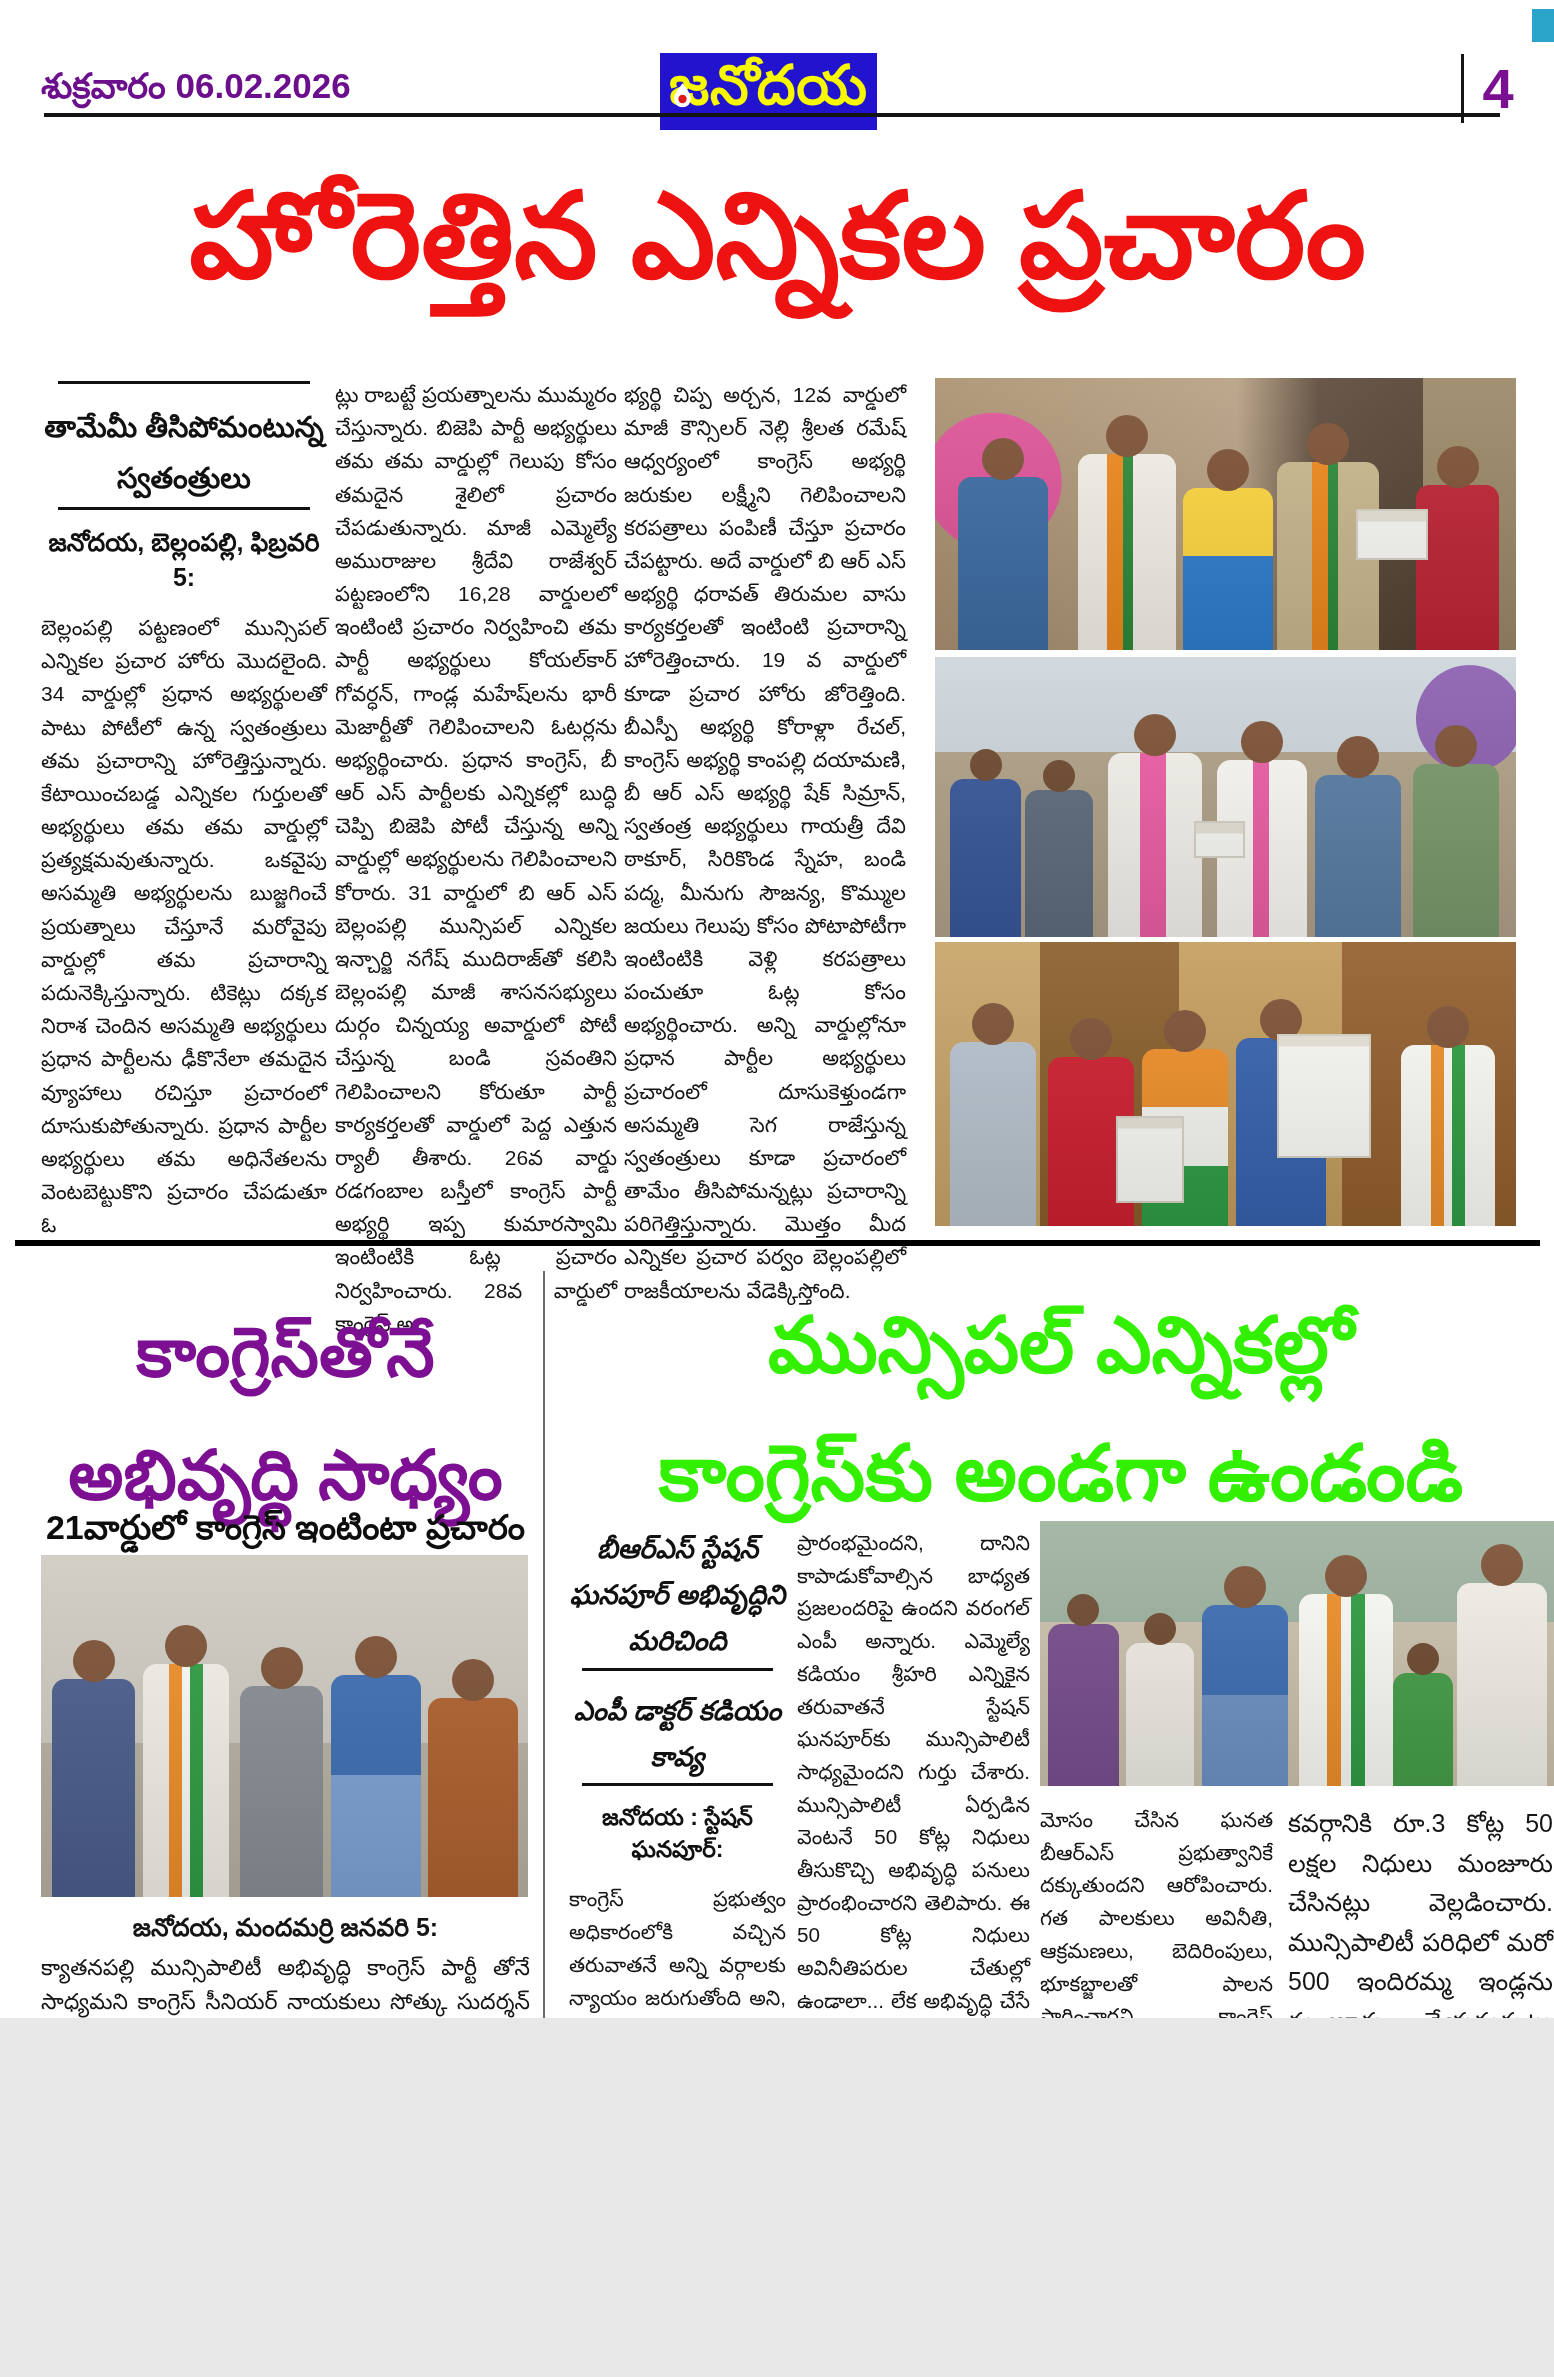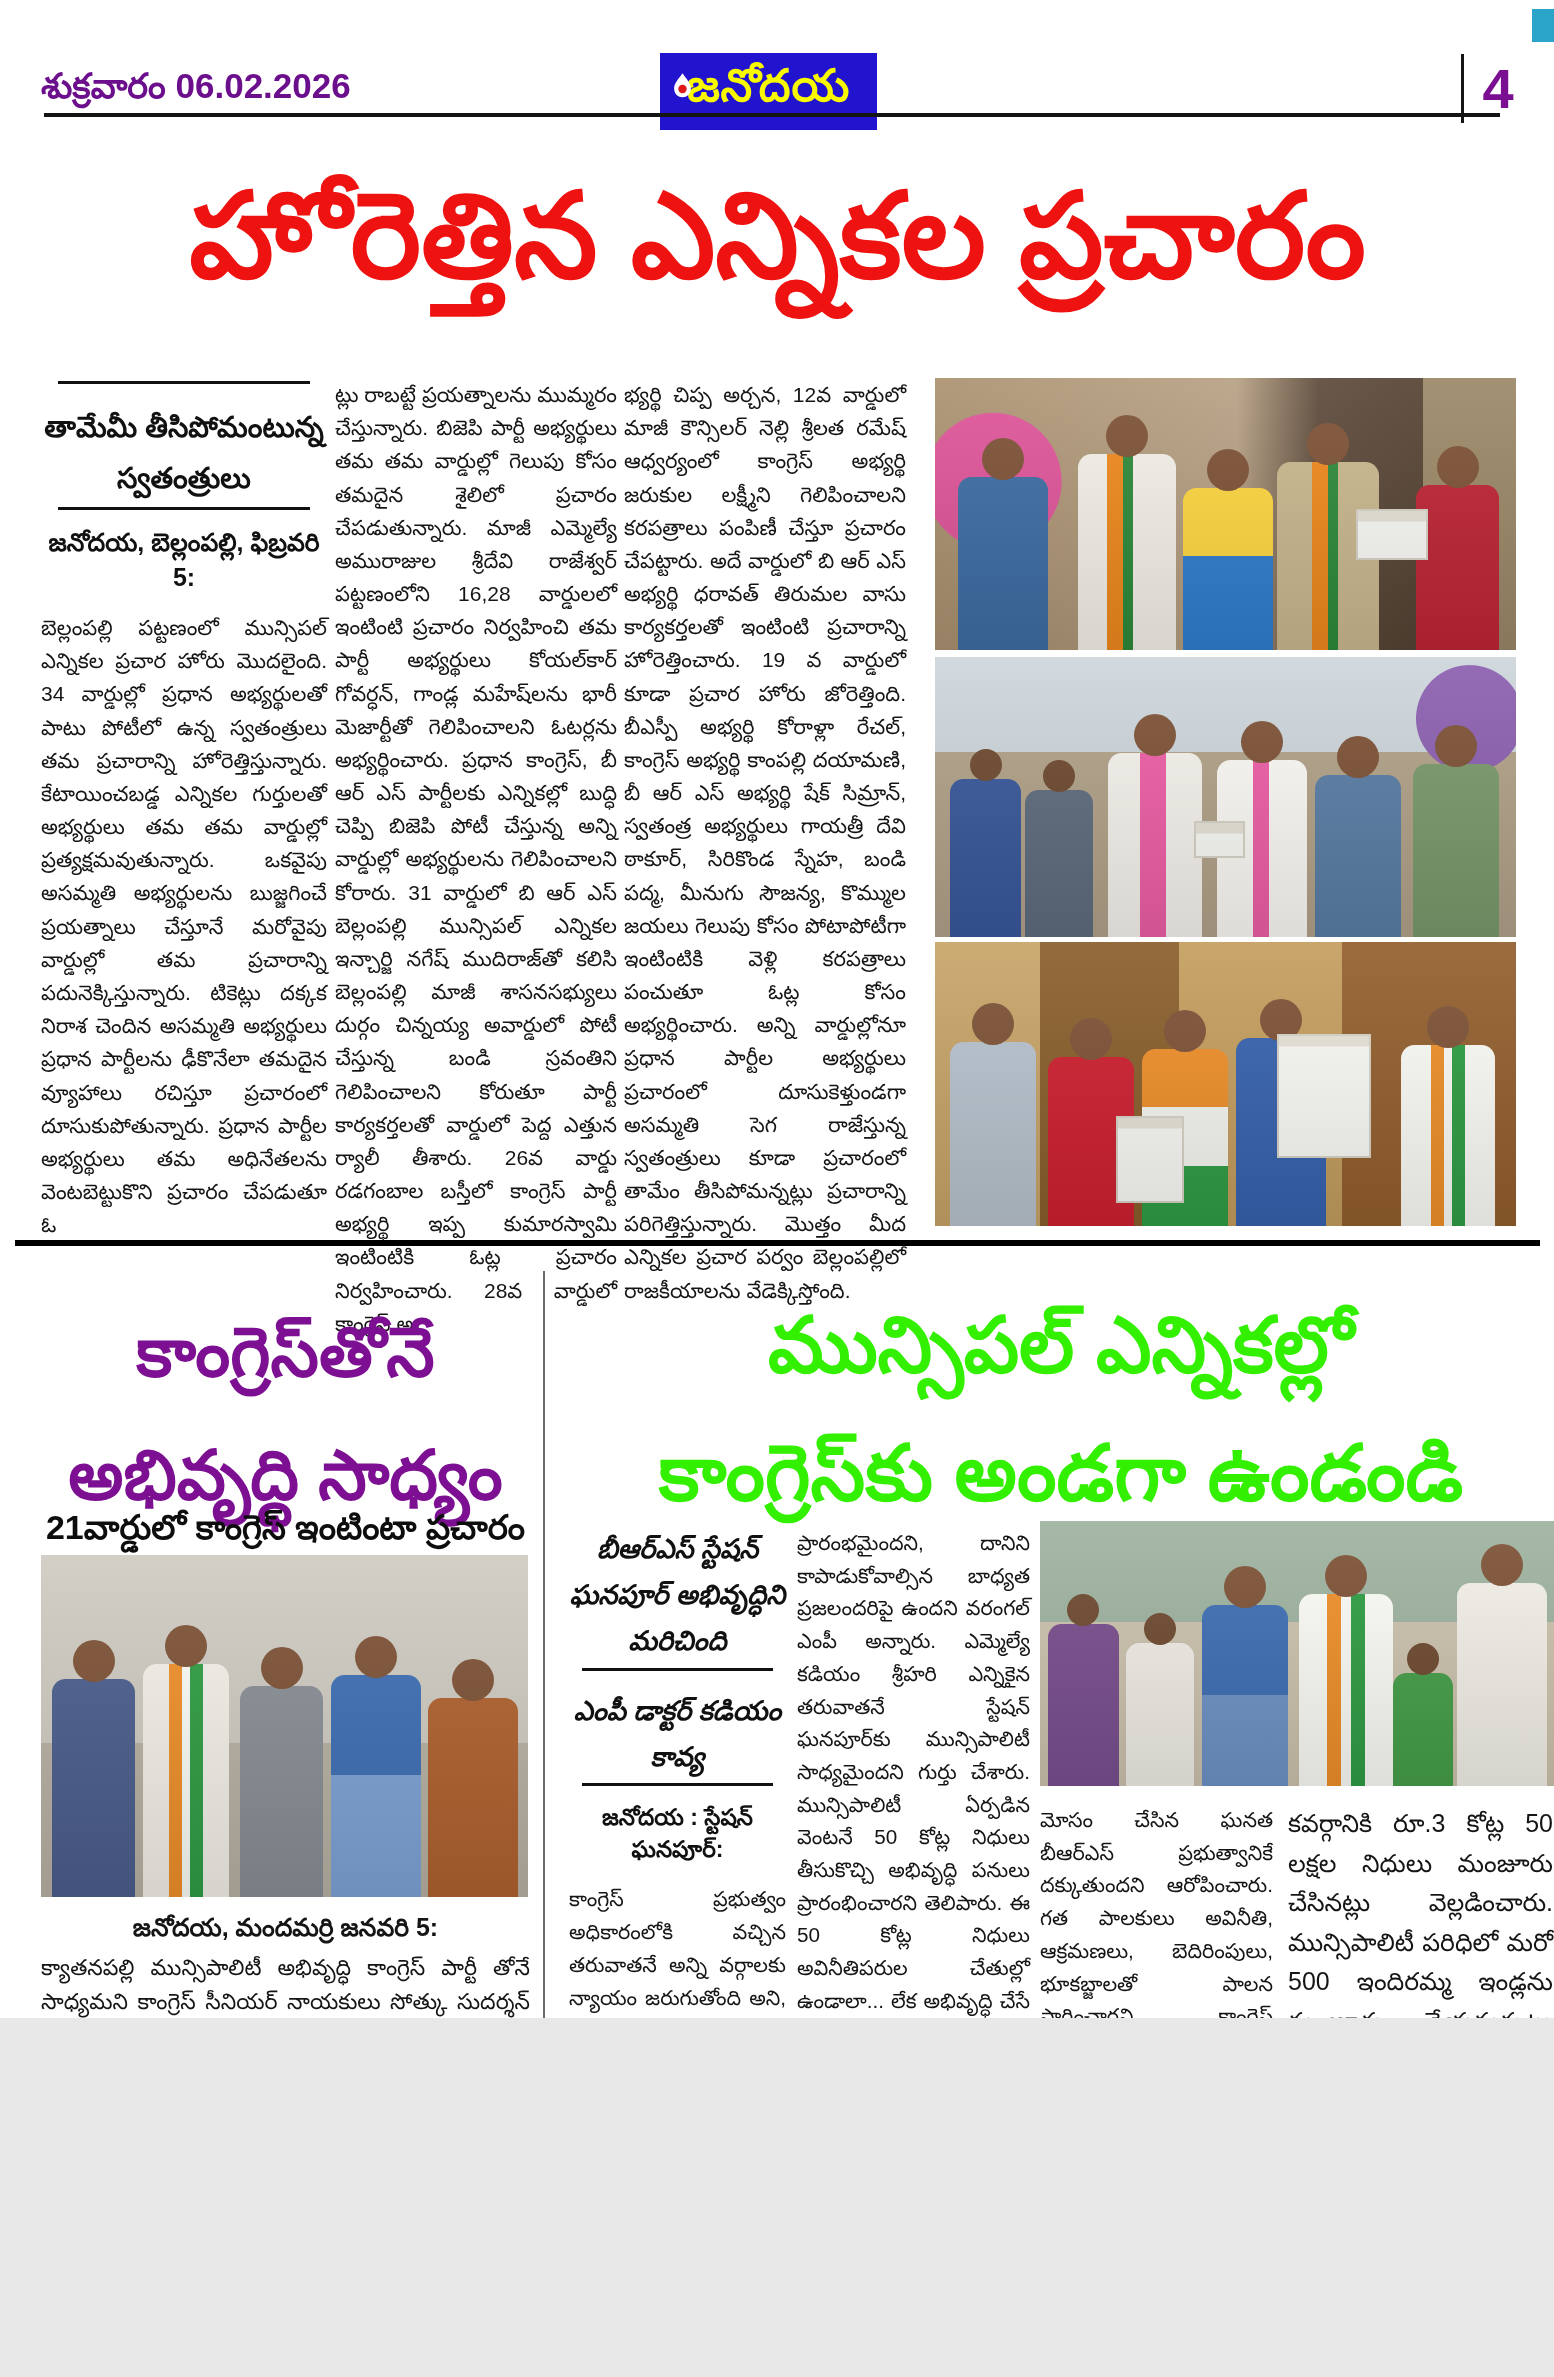--- a/index.html
+++ b/index.html
@@ -3,21 +3,21 @@
 <meta charset="utf-8">
 <style>
   html,body{margin:0;padding:0;background:#e8e8e8;}
   .page{position:relative;width:1555px;height:2018px;background:#ffffff;margin:0 auto;
         font-family:"Liberation Sans", sans-serif;color:#151515;overflow:hidden;}
 
   
   .date{position:absolute;left:41px;top:66px;font-size:35px;font-weight:700;color:#6b0f8c;}
   .masthead{position:absolute;left:660px;top:53px;width:217px;height:77px;background:#2213cf;
             display:flex;align-items:center;justify-content:center;color:#f8f800;
-            font-size:45px;font-weight:800;letter-spacing:0.8px;}
+            font-size:55px;font-weight:800;letter-spacing:0.8px;}
   .masthead .flame{position:absolute;left:12px;top:4.5px;width:21px;height:25.6px;}
   .header-rule{position:absolute;left:44px;top:113px;width:1456px;height:3.8px;background:#141414;}
   .pn-line{position:absolute;left:1461px;top:54px;width:3px;height:69px;background:#141414;}
   .page-number{position:absolute;left:1468px;top:56px;width:60px;text-align:center;
                font-size:56px;font-weight:800;color:#7a0f92;}
   .corner-mark{position:absolute;left:1532px;top:9px;width:22.6px;height:33px;background:#2aa4c8;}
 
   
   .lead-headline{position:absolute;left:0;top:144px;width:100%;margin:0;text-align:center;
                  font-size:119px;line-height:1.55;font-weight:800;color:#ee1210;}

